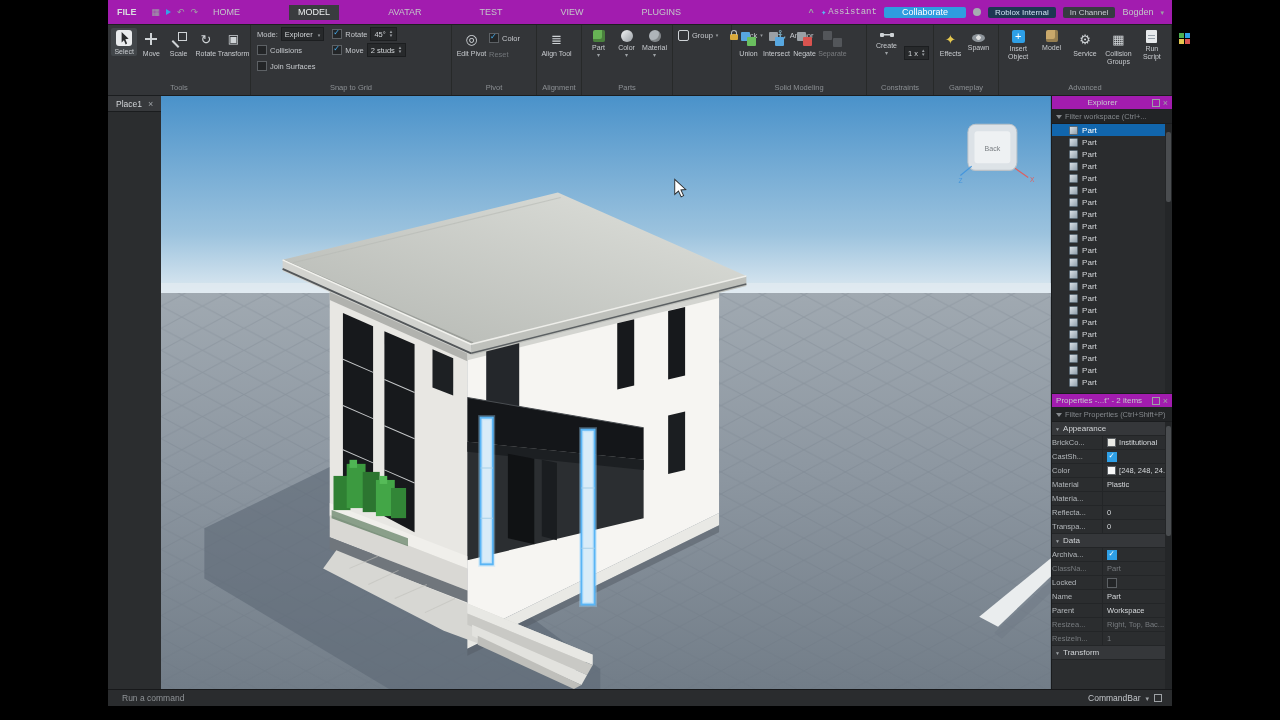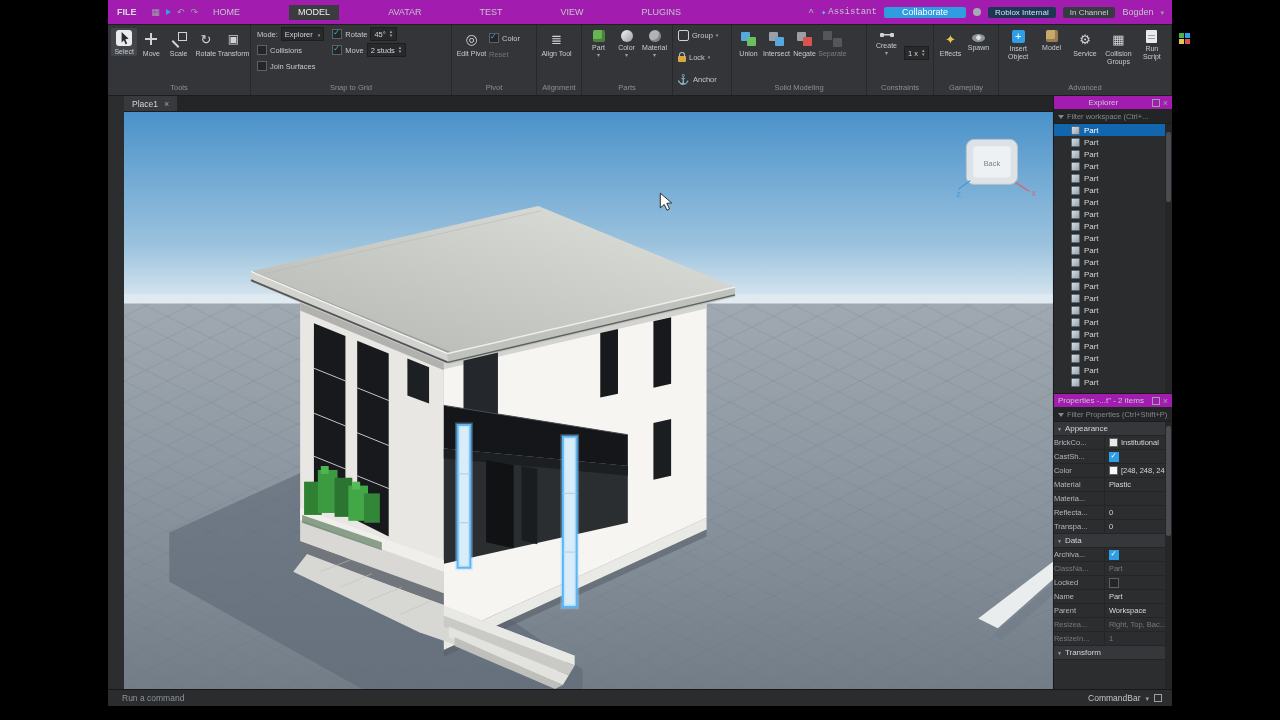--- a/index.html
+++ b/index.html
@@ -91,21 +91,21 @@
   .insert-object-icon::before{content:"+";font-size:11px;line-height:13px;display:block;text-align:center;color:#fff;}
   .model-icon{width:12px;height:12px;background:#c9a86b;border-radius:2px;box-shadow:inset -3px -3px 0 rgba(0,0,0,.25);}
   .service-icon::before{content:"⚙";font-size:13px;color:#cfd3d6;}
   .collision-groups-icon::before{content:"▦";font-size:13px;color:#cfd3d6;}
   .run-script-icon{width:11px;height:13px;background-color:#e8eaec;border-radius:1px;background-image:repeating-linear-gradient(180deg,transparent 0 2px,#98a2ab 2px 3px);background-size:7px 8px;background-position:2px 3px;background-repeat:no-repeat;}
   .plugin-icon{position:relative;width:12px;height:12px;}
   .plugin-icon::before{content:"";position:absolute;left:0;top:0;width:5px;height:5px;background:#4caf50;box-shadow:6px 0 #2e9fe6,0 6px #e6c84f,6px 6px #d9534f;}
 
   
   .main{flex:1;display:flex;min-height:0;}
-  .left-col{width:944px;display:flex;flex-direction:column;min-height:0;padding-left:16px;}
+  .left-col{width:944px;display:flex;flex-direction:row;min-height:0;}
   .tabstrip{height:15px;background:#232527;display:flex;align-items:center;border-bottom:1px solid #1a1c1e;flex:0 0 auto;}
   .vtab{background:#37393c;color:#d3d6d9;font-size:8.5px;height:15px;display:flex;align-items:center;padding:0 8px;gap:6px;}
   .x-glyph::before{content:"×";color:#9ea2a6;font-size:9px;}
   .viewport{flex:1;position:relative;overflow:hidden;}
   .viewport svg{display:block;width:100%;height:100%;}
 
   
   .right-col{width:120px;display:flex;flex-direction:column;background:#2b2d2f;border-left:1px solid #191b1d;min-height:0;}
   .panel-h{height:13px;background:#a21caf;display:flex;align-items:center;font-size:8px;color:#c6c9cd;padding:0 4px;gap:3px;border-bottom:1px solid #222426;flex:0 0 auto;white-space:nowrap;overflow:hidden;}
   .ph-title{flex:1;overflow:hidden;text-overflow:ellipsis;}
@@ -287,21 +287,21 @@
             <div class="rbtn">
               <span class="ricon material-icon"></span>
               <span class="rlabel">Material</span>
               <span class="rdd">▾</span>
             </div>
           </div>
         <div class="rgroup-label">Parts</div>
       </div>
 
       <div class="rgroup" style="width:58px">
-        <div class="rgroup-body" style="flex-direction:column;gap:8px" id="toggle-rows">
+        <div class="rgroup-body" style="flex-direction:row;gap:8px" id="toggle-rows">
             <div class="trow">
               <span class="ticon group-icon"></span>
               <span>Group</span>
               <span class="tdd">▾</span>
             </div>
             <div class="trow">
               <span class="ticon lock-icon"></span>
               <span>Lock</span>
               <span class="tdd">▾</span>
             </div>

